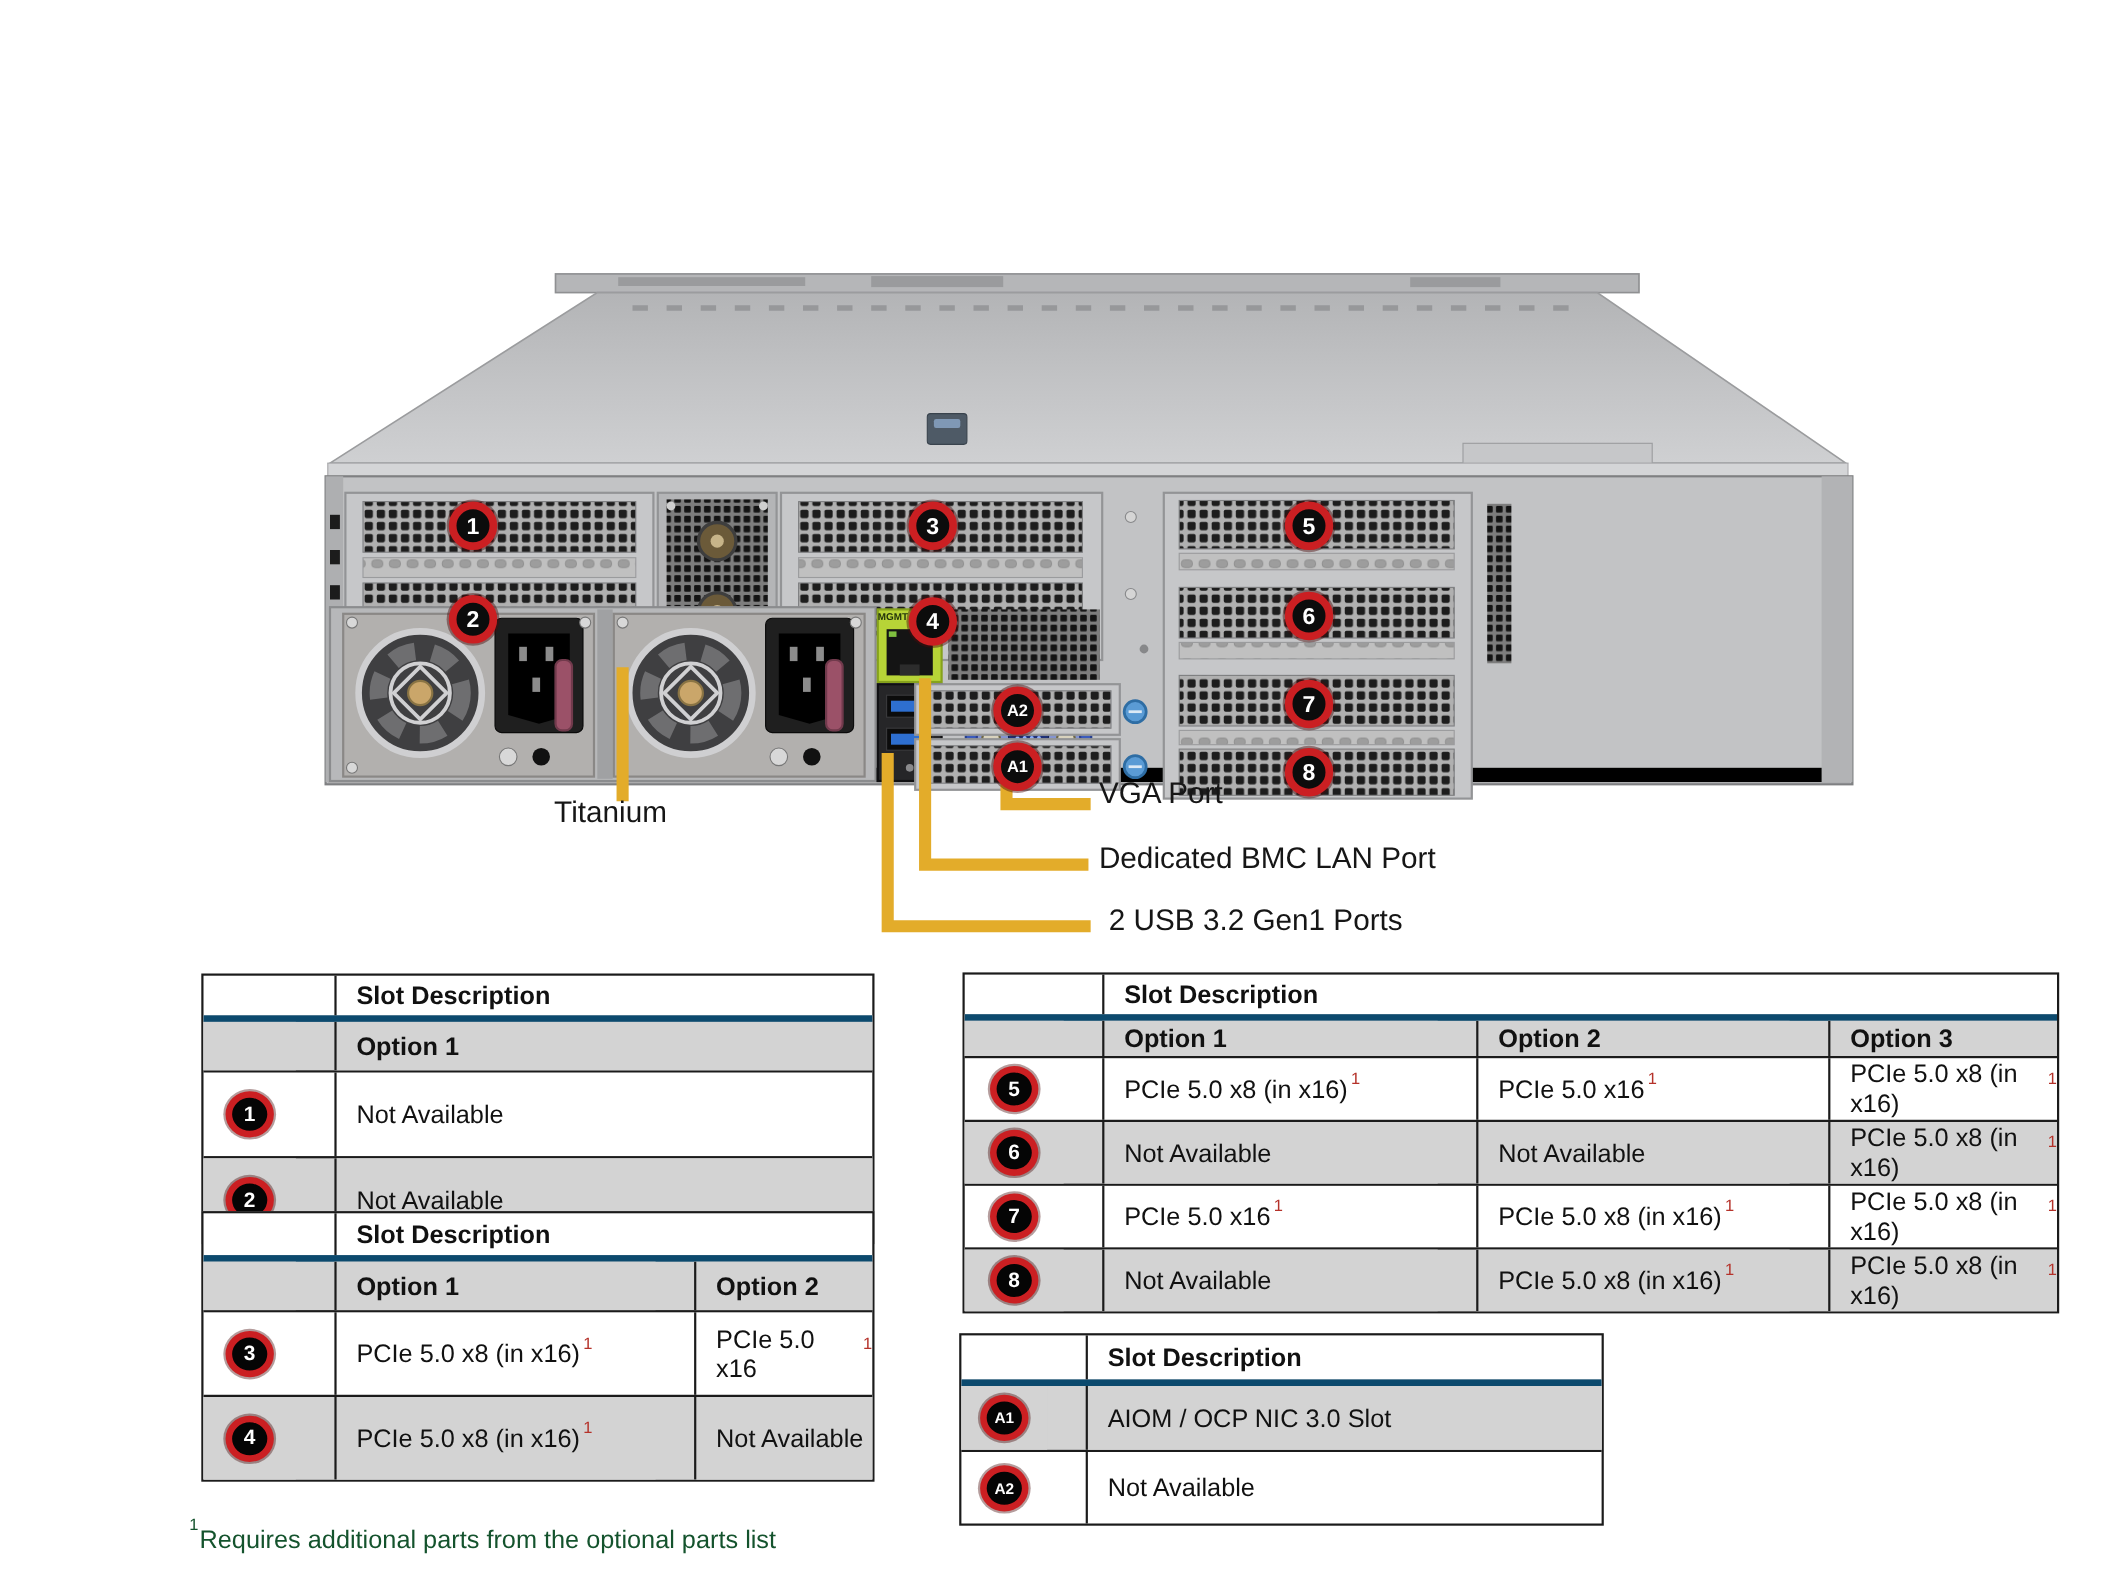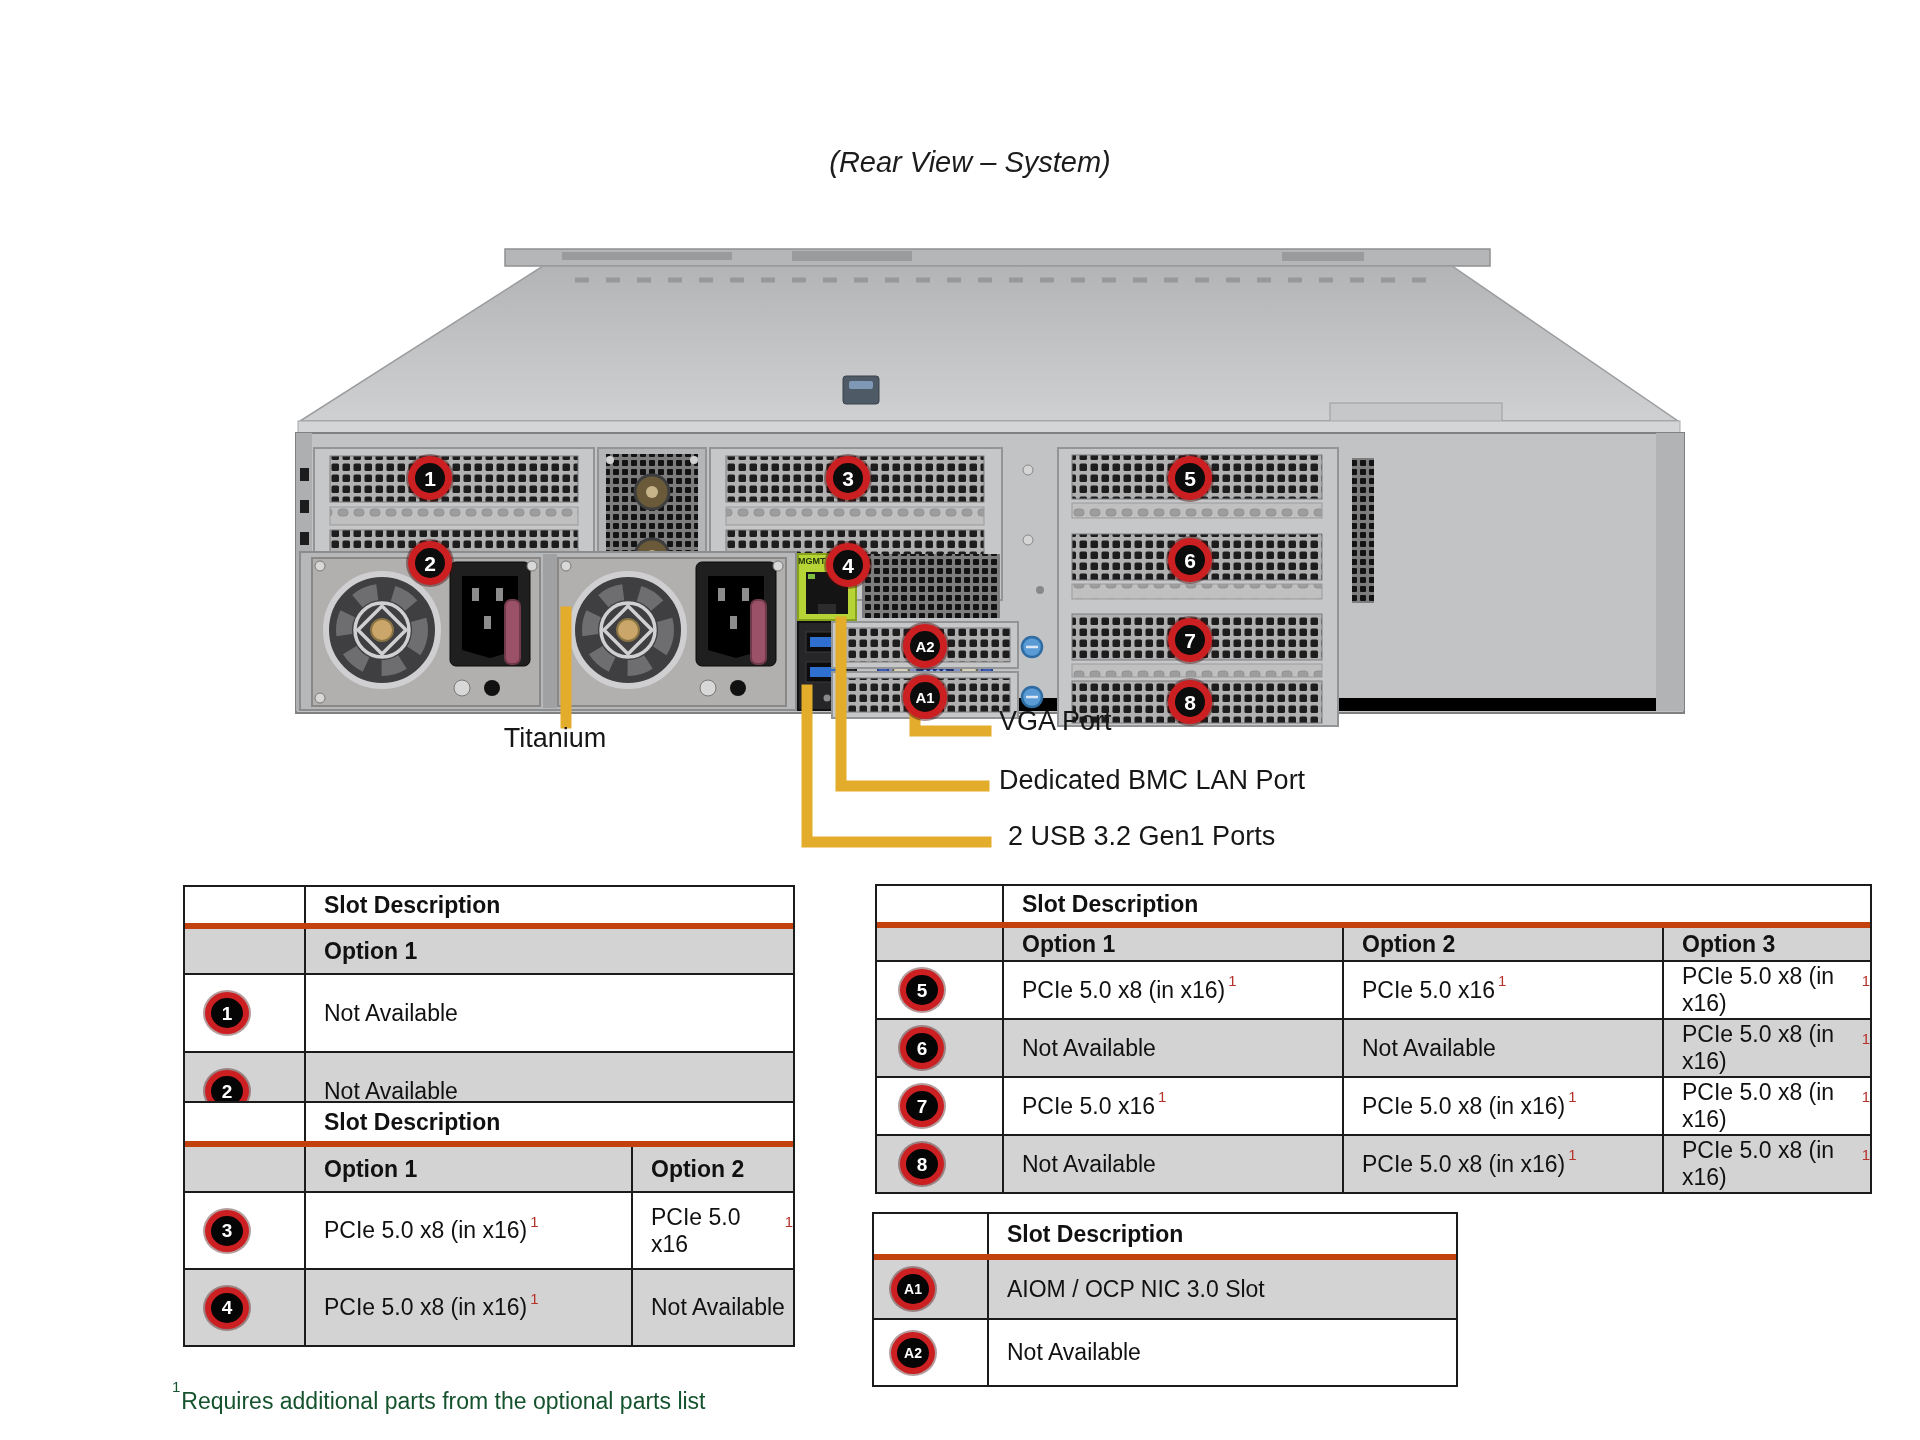--- a/index.html
+++ b/index.html
@@ -15,21 +15,21 @@
       transform:translate(-50%,-50%);line-height:1;}
   .co.sm{font-size:15px;}
   
   .lbl{position:absolute;font-size:27px;color:#161616;line-height:33px;white-space:nowrap;}
   #psu-label{left:300px;top:722px;width:510px;text-align:center;}
   #mgmt-label{left:798px;top:556px;width:58px;text-align:left;font-size:9px;font-weight:bold;color:#24350c;}
   
   .tbl{position:absolute;background:#fff;border:2px solid #1b1b1b;box-sizing:border-box;font-size:23px;}
   .tr{display:flex;align-items:stretch;border-top:2px solid #1b1b1b;box-sizing:border-box;gap:35px;}
   .tr.first{border-top:none;}
-  .tr.thick{border-top:6px solid #c2410c;}
+  .tr.thick{border-top:6px solid #0c4a6e;}
   .td{box-sizing:border-box;padding-left:18px;display:flex;align-items:center;}
   .td.bc{justify-content:center;padding-left:0;}
   .td+.td{border-left:2px solid #1b1b1b;}
   .gray{background:#d3d3d3;}
   .hd{font-weight:bold;}
   .tbadge{width:32px;height:30px;border-radius:50%;background:#050505;border:6px solid #cb1f22;
           box-shadow:0 0 0 2px rgba(70,10,10,.4);color:#fff;font-weight:bold;font-size:19px;
           display:flex;align-items:center;justify-content:center;line-height:1;}
   .tbadge.sm{font-size:14px;}
   sup.s{font-size:15px;color:#b5322a;margin-left:3px;position:relative;top:-9px;line-height:0;}
@@ -233,21 +233,20 @@
     </g>
 
     <g stroke="#e3ac2a" stroke-width="11" fill="none" stroke-linecap="square" stroke-linejoin="miter">
       <line x1="566" y1="612" x2="566" y2="723"></line>
       <polyline points="915,706 915,731 986,731"></polyline>
       <polyline points="841,622 841,786 984,786"></polyline>
       <polyline points="807,690 807,842 986,842"></polyline>
     </g>
   </svg>
 
-  <div id="title" class="abs">(Rear View – System)</div>
 
   <div class="co" style="left:430px;top:478px">1</div>
   <div class="co" style="left:430px;top:563px">2</div>
   <div class="co" style="left:848px;top:478px">3</div>
   <div class="co" style="left:848px;top:565px">4</div>
   <div class="co" style="left:1190px;top:478px">5</div>
   <div class="co" style="left:1190px;top:560px">6</div>
   <div class="co" style="left:1190px;top:640px">7</div>
   <div class="co" style="left:1190px;top:702px">8</div>
   <div class="co sm" style="left:925px;top:646px">A2</div>

